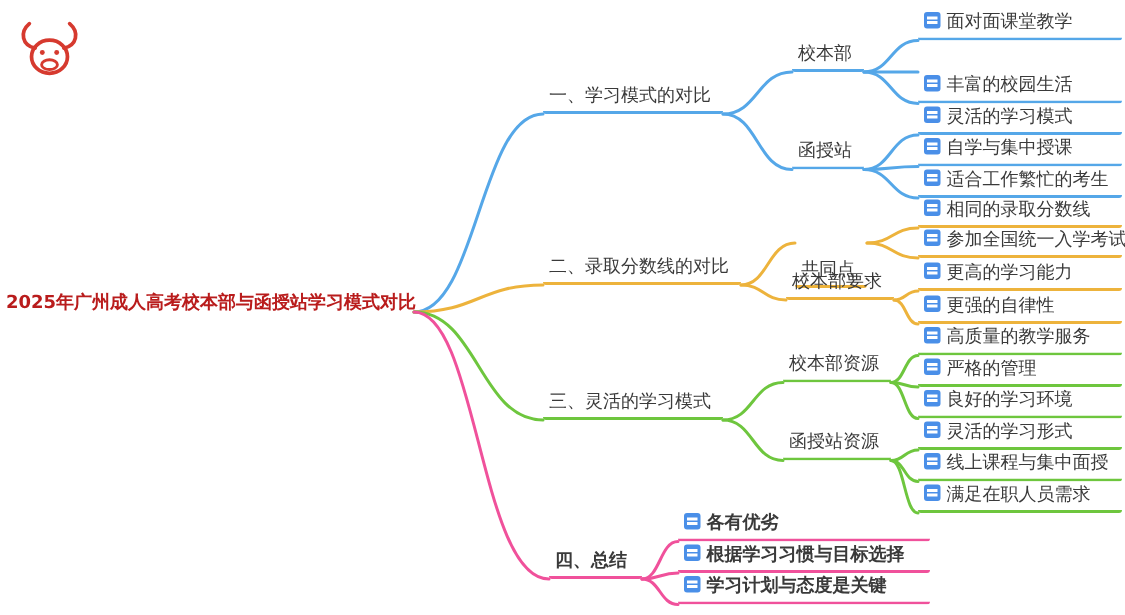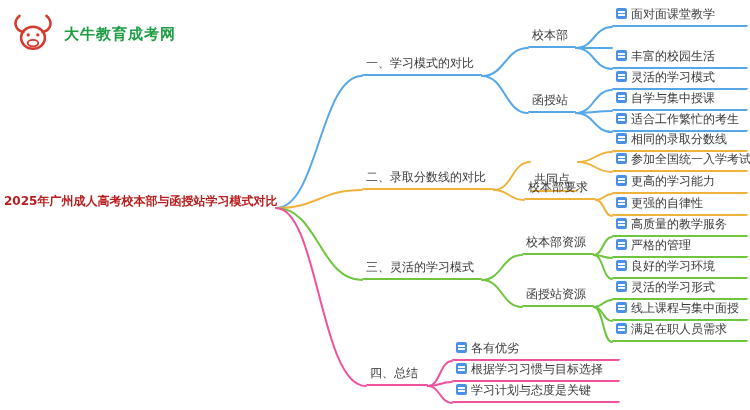--- a/index.html
+++ b/index.html
@@ -12,21 +12,21 @@
   .s1{stroke:#55a7e8;} .s2{stroke:#edb33c;} .s3{stroke:#6ec63e;} .s4{stroke:#f0519b;}
 
   .node{
     position:absolute;box-sizing:border-box;height:21px;
     font-size:12px;line-height:14px;color:#3a3a3a;white-space:nowrap;
     padding:1px 4px 4px;border-bottom:2px solid transparent;border-radius:0 0 2px 2px;
   }
   .b1{border-bottom-color:#55a7e8;}
   .b2{border-bottom-color:#edb33c;}
   .b3{border-bottom-color:#6ec63e;}
-  .b4{border-bottom-color:#f0519b;}
+  .b4{border-bottom-color:#f0519b;font-weight:bold;}
 
   .central{
     position:absolute;left:4px;top:193px;width:276px;height:21px;
     font-size:12px;line-height:16px;color:#b91c1c;font-weight:600;white-space:nowrap;
   }
 
   .leaf-icon{
     display:inline-block;width:11px;height:11px;border-radius:2px;background:#4a8fe8;
     position:relative;margin-right:4px;vertical-align:-1px;
   }
@@ -86,21 +86,20 @@
   <div class="logo">
     <svg class="logo-badge" viewBox="0 0 48 48">
       <path d="M10 5 C3 11 5 20 14 22" fill="none" stroke="#d63a2f" stroke-width="2.6" stroke-linecap="round"></path>
       <path d="M38 5 C45 11 43 20 34 22" fill="none" stroke="#d63a2f" stroke-width="2.6" stroke-linecap="round"></path>
       <ellipse cx="24" cy="28" rx="12.5" ry="11.5" fill="none" stroke="#d63a2f" stroke-width="2.6"></ellipse>
       <circle cx="19" cy="25" r="1.7" fill="#d63a2f"></circle>
       <circle cx="29" cy="25" r="1.7" fill="#d63a2f"></circle>
       <ellipse cx="24" cy="33.5" rx="5.5" ry="3.4" fill="none" stroke="#d63a2f" stroke-width="2"></ellipse>
     </svg>
     <div class="logo-text">
-      <div class="logo-title">大牛教育成考网</div>
     </div>
   </div>
 
   <div class="central">2025年广州成人高考校本部与函授站学习模式对比</div>
 
   <div class="node b1" style="left:362px;top:55px;width:120px;">一、学习模式的对比</div>
   <div class="node b2" style="left:362px;top:169px;width:132px;">二、录取分数线的对比</div>
   <div class="node b3" style="left:362px;top:259px;width:120px;">三、灵活的学习模式</div>
   <div class="node b4" style="left:366px;top:365px;width:62px;">四、总结</div>
 

